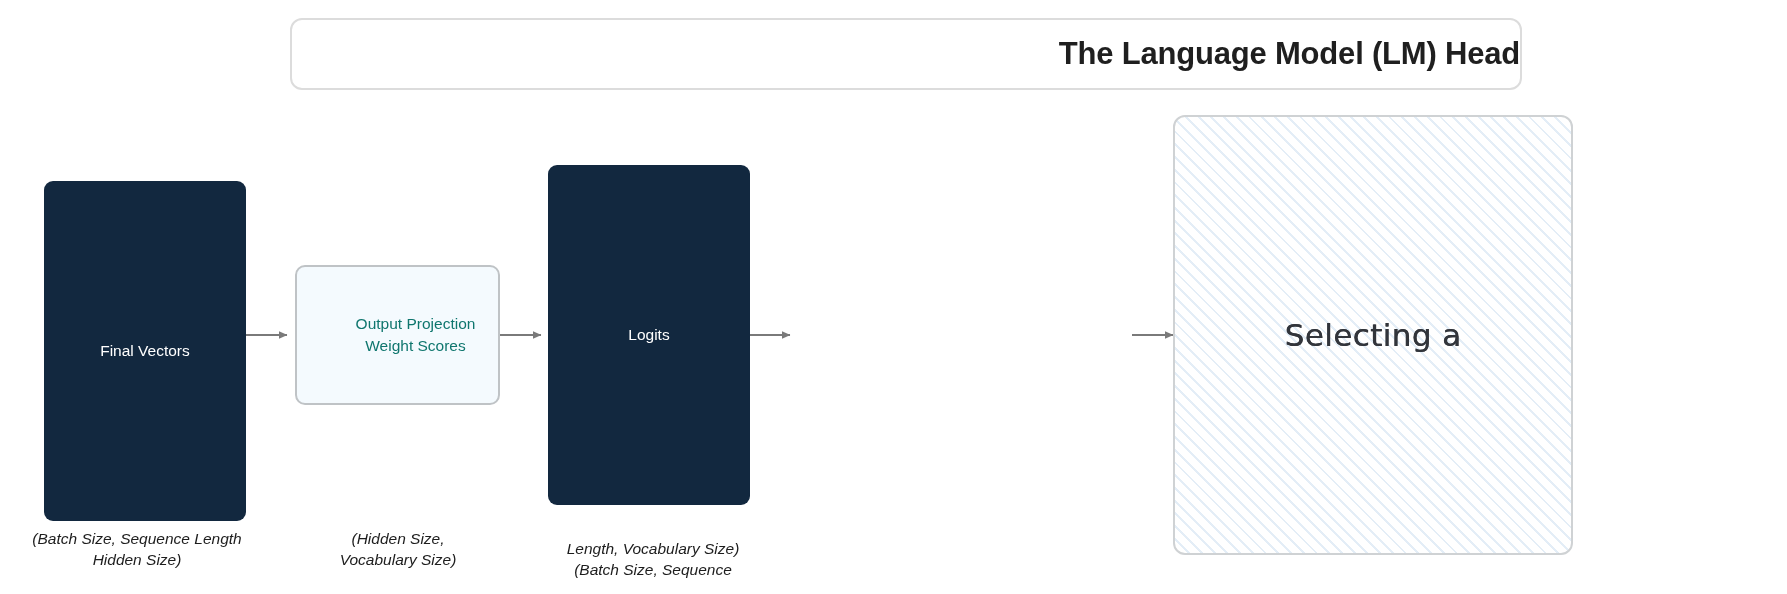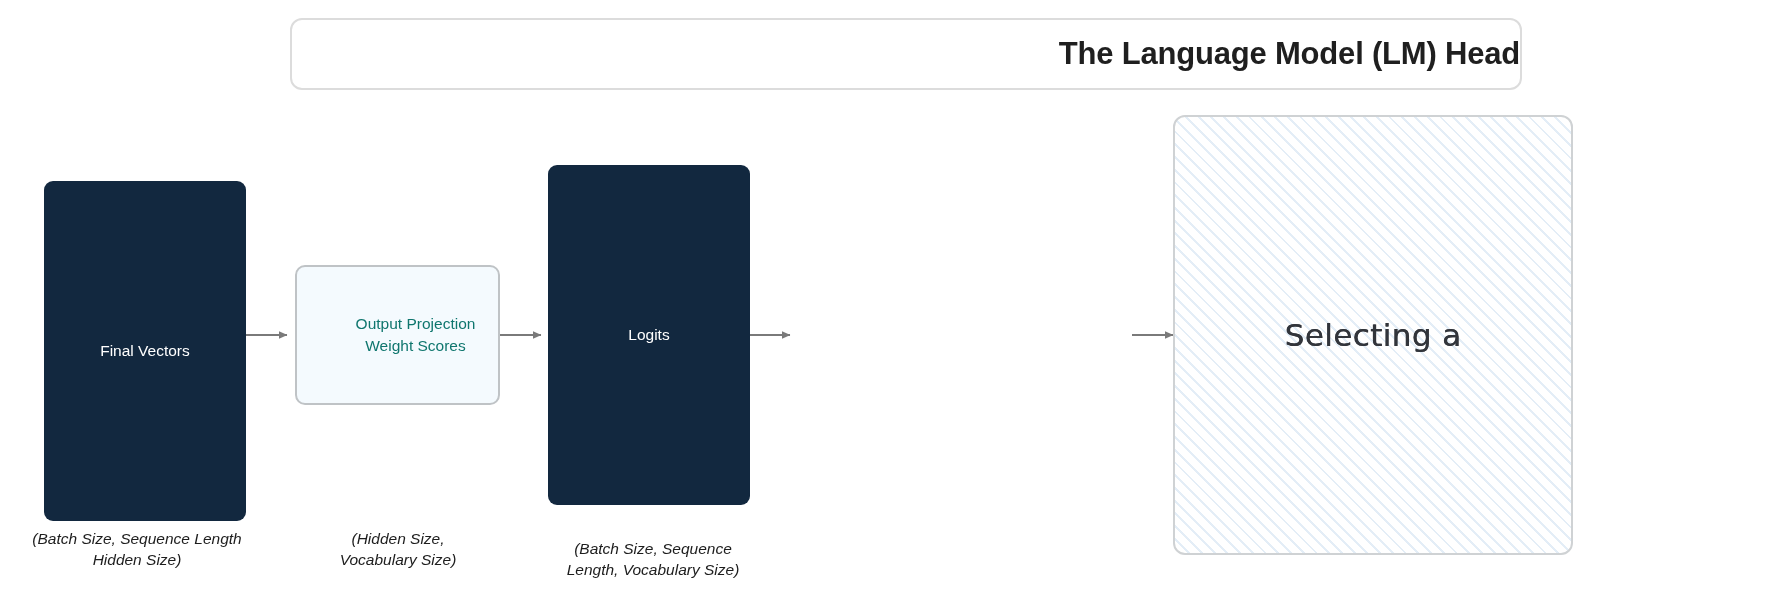--- a/index.html
+++ b/index.html
@@ -176,22 +176,22 @@
   </div>
   <div class="caption" style="left:283px; top:528px; width:230px;">
     <div>(Hidden Size,</div>
     <div>Vocabulary Size)</div>
   </div>
 
   <div class="node-dark" style="left:548px; top:165px; width:202px; height:340px;">
     <span class="node-label">Logits</span>
   </div>
   <div class="caption" style="left:528px; top:538px; width:250px;">
+    <div>Length, Vocabulary Size)</div>
     <div>(Batch Size, Sequence</div>
-    <div>Length, Vocabulary Size)</div>
   </div>
 
 
   <div class="subgraph" style="left:1173px; top:115px; width:400px; height:440px;">
     <span class="subgraph-label">
       <span>Selecting a</span><br>
     </span>
   </div>
 
 

